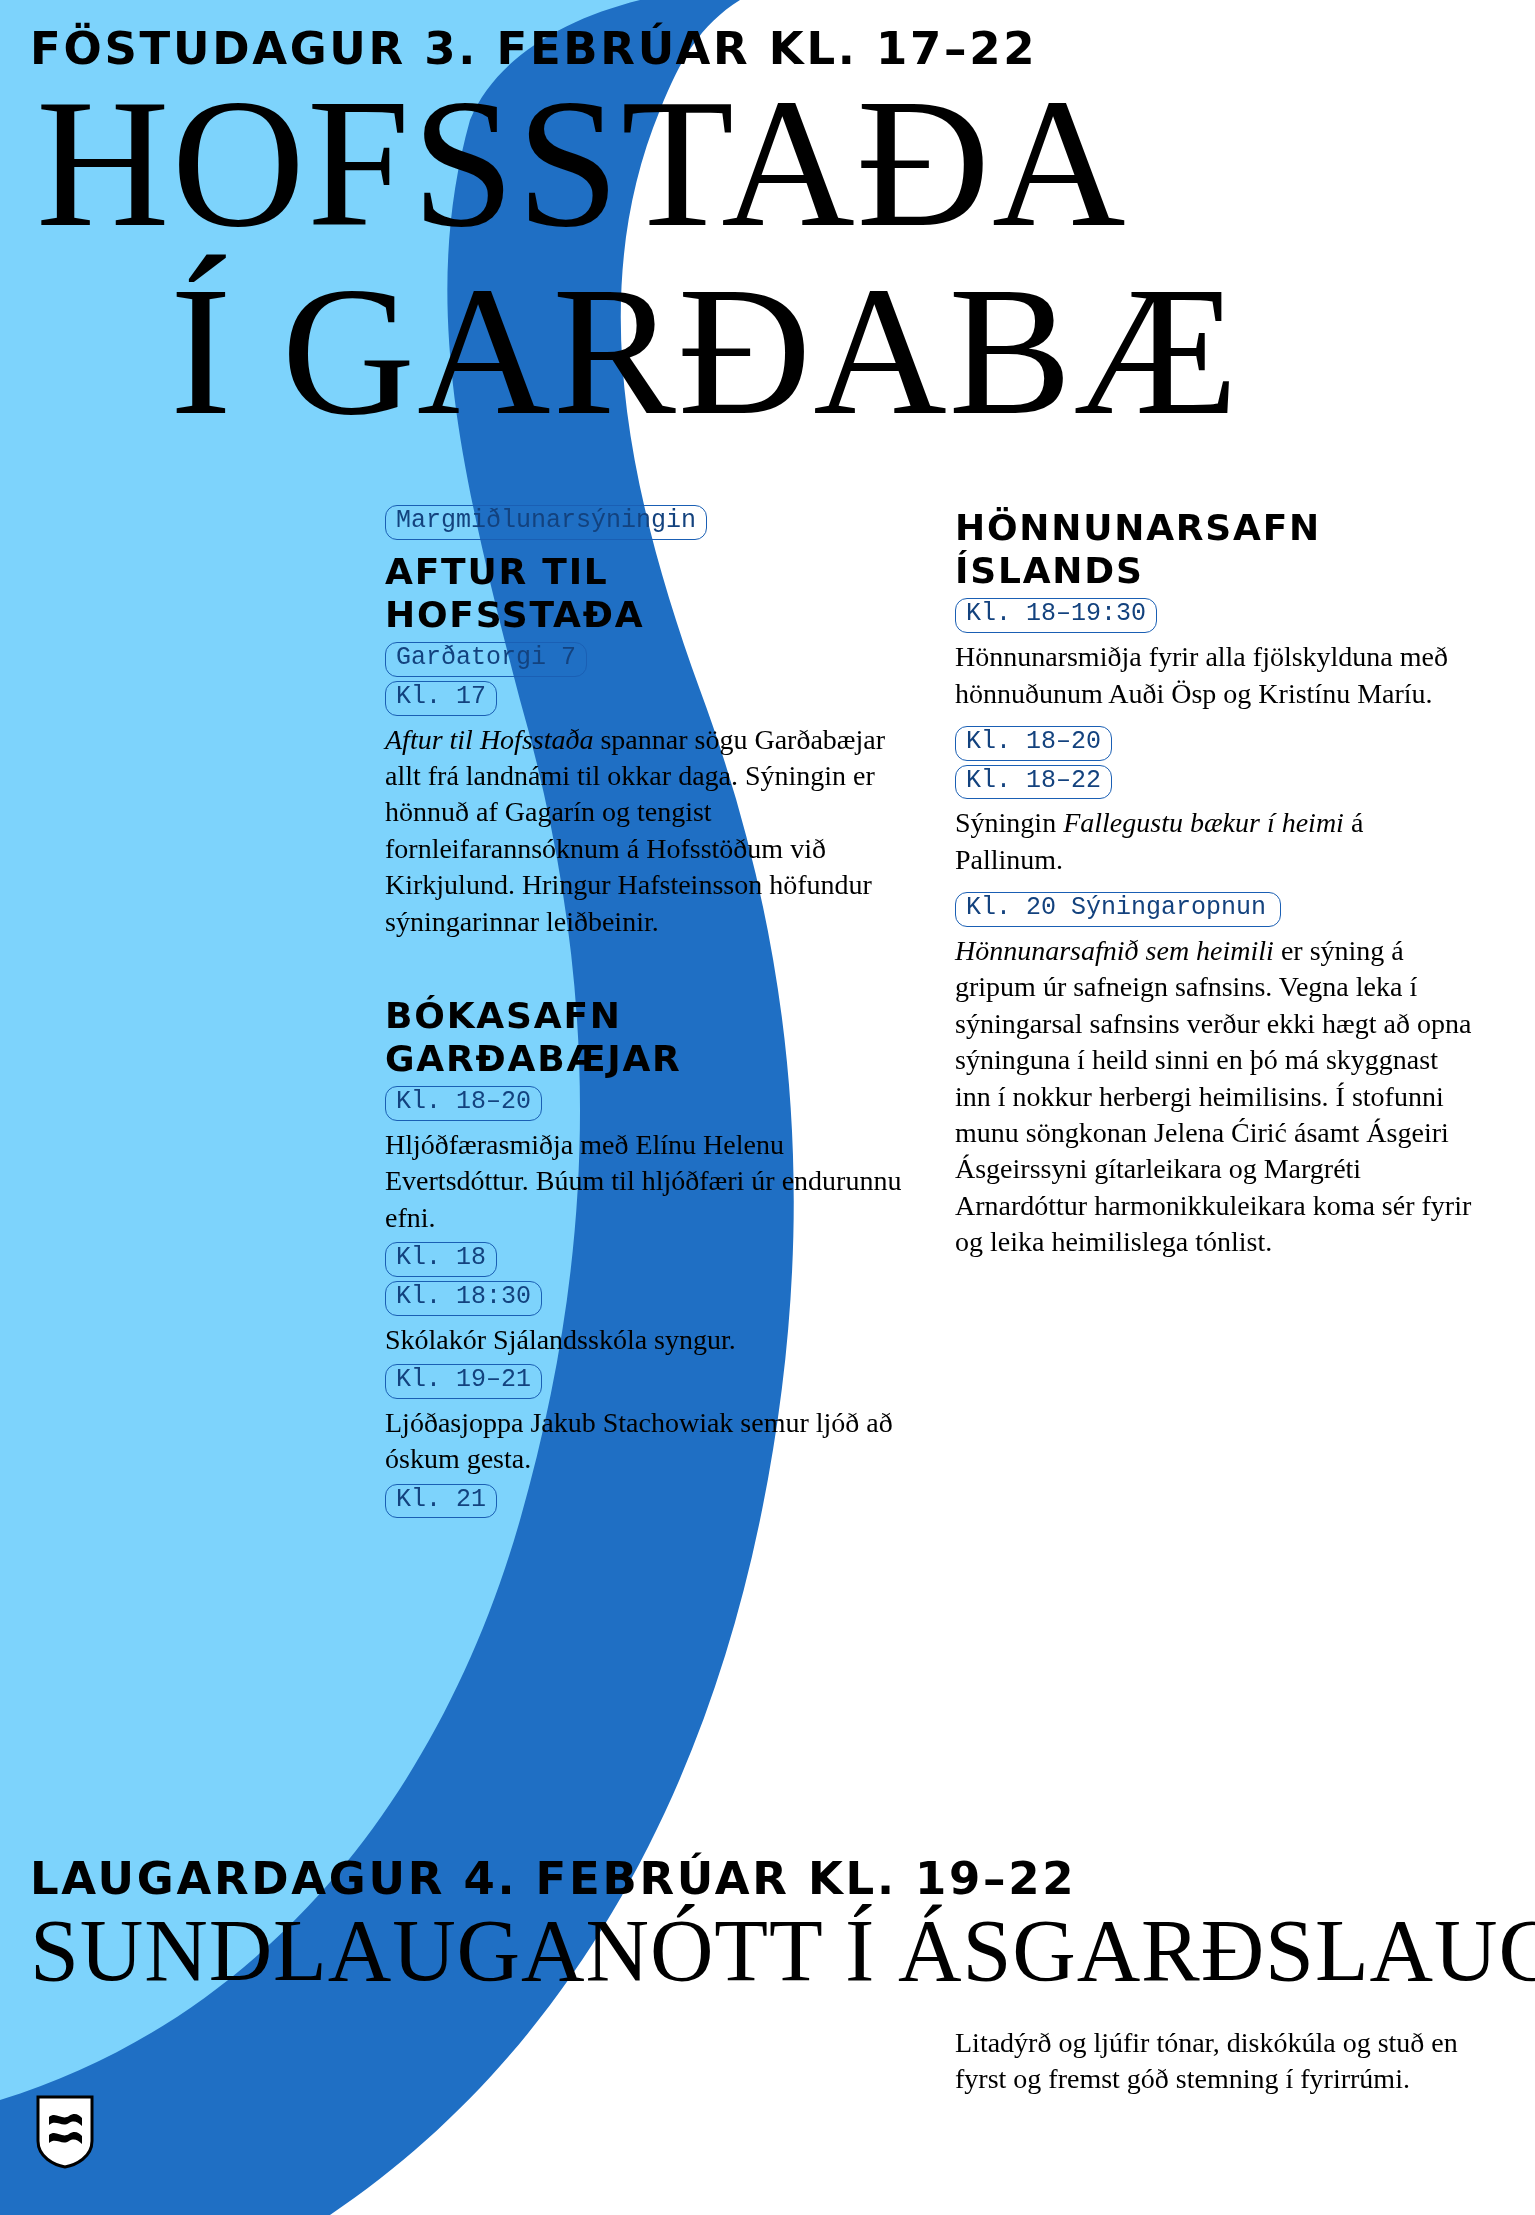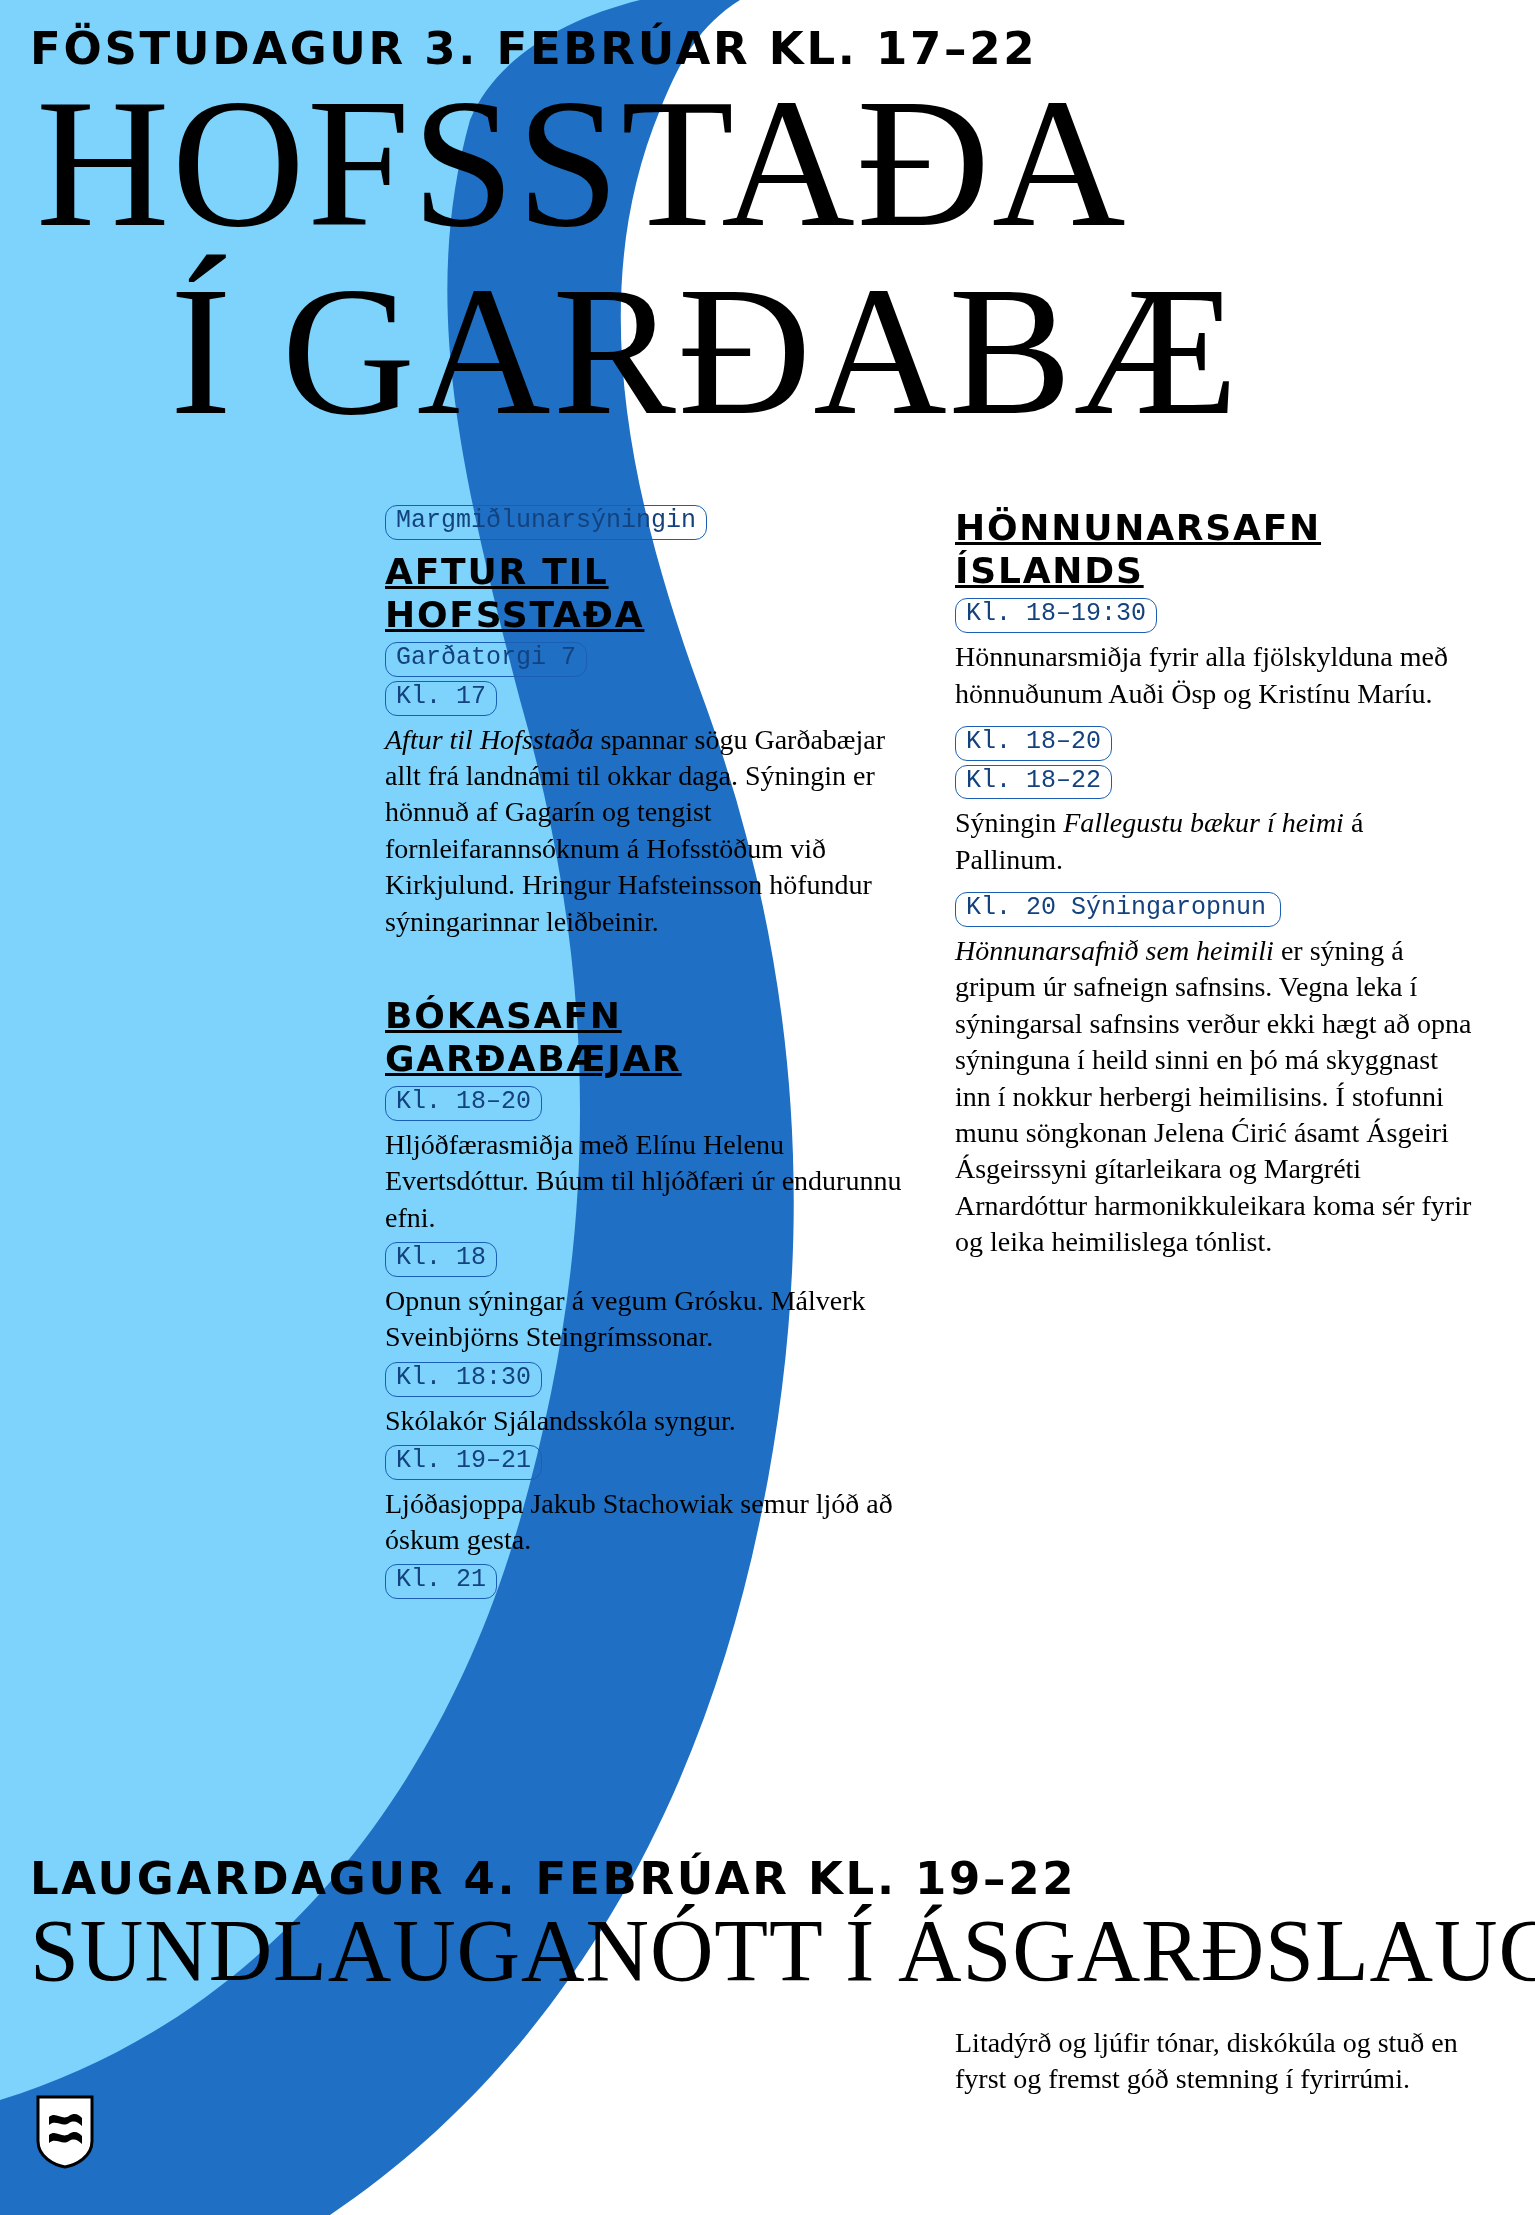--- a/index.html
+++ b/index.html
@@ -100,21 +100,20 @@
   .tag.wide { padding-right: 14px; }
 
   .secthead {
     font-family: "DejaVu Sans", sans-serif;
     font-weight: 700;
     font-size: 36px;
     letter-spacing: 0.05em;
     line-height: 1.2;
     margin: 6px 0 6px 0;
     white-space: pre-line;
-    text-decoration: underline;
   }
 
   .para {
     font-size: 28px;
     line-height: 1.3;
     margin: 2px 0 14px 0;
   }
   .para em { font-style: italic; }
 
   .block { margin-bottom: 14px; }
@@ -206,21 +205,20 @@
         <div class="secthead">BÓKASAFN
 GARÐABÆJAR</div>
 
         <div>
           <div class="tag">Kl. 18–20</div>
           <div class="para">Hljóðfærasmiðja með Elínu Helenu Evertsdóttur. Búum til hljóðfæri úr endurunnu efni.</div>
         </div>
 
         <div>
           <div class="tag">Kl. 18</div>
-          <div class="para">Opnun sýningar á vegum Grósku. Málverk Sveinbjörns Steingrímssonar.</div>
         </div>
 
         <div>
           <div class="tag">Kl. 18:30</div>
           <div class="para">Skólakór Sjálandsskóla syngur.</div>
         </div>
 
         <div>
           <div class="tag">Kl. 19–21</div>
           <div class="para">Ljóðasjoppa Jakub Stachowiak semur ljóð að óskum gesta.</div>

